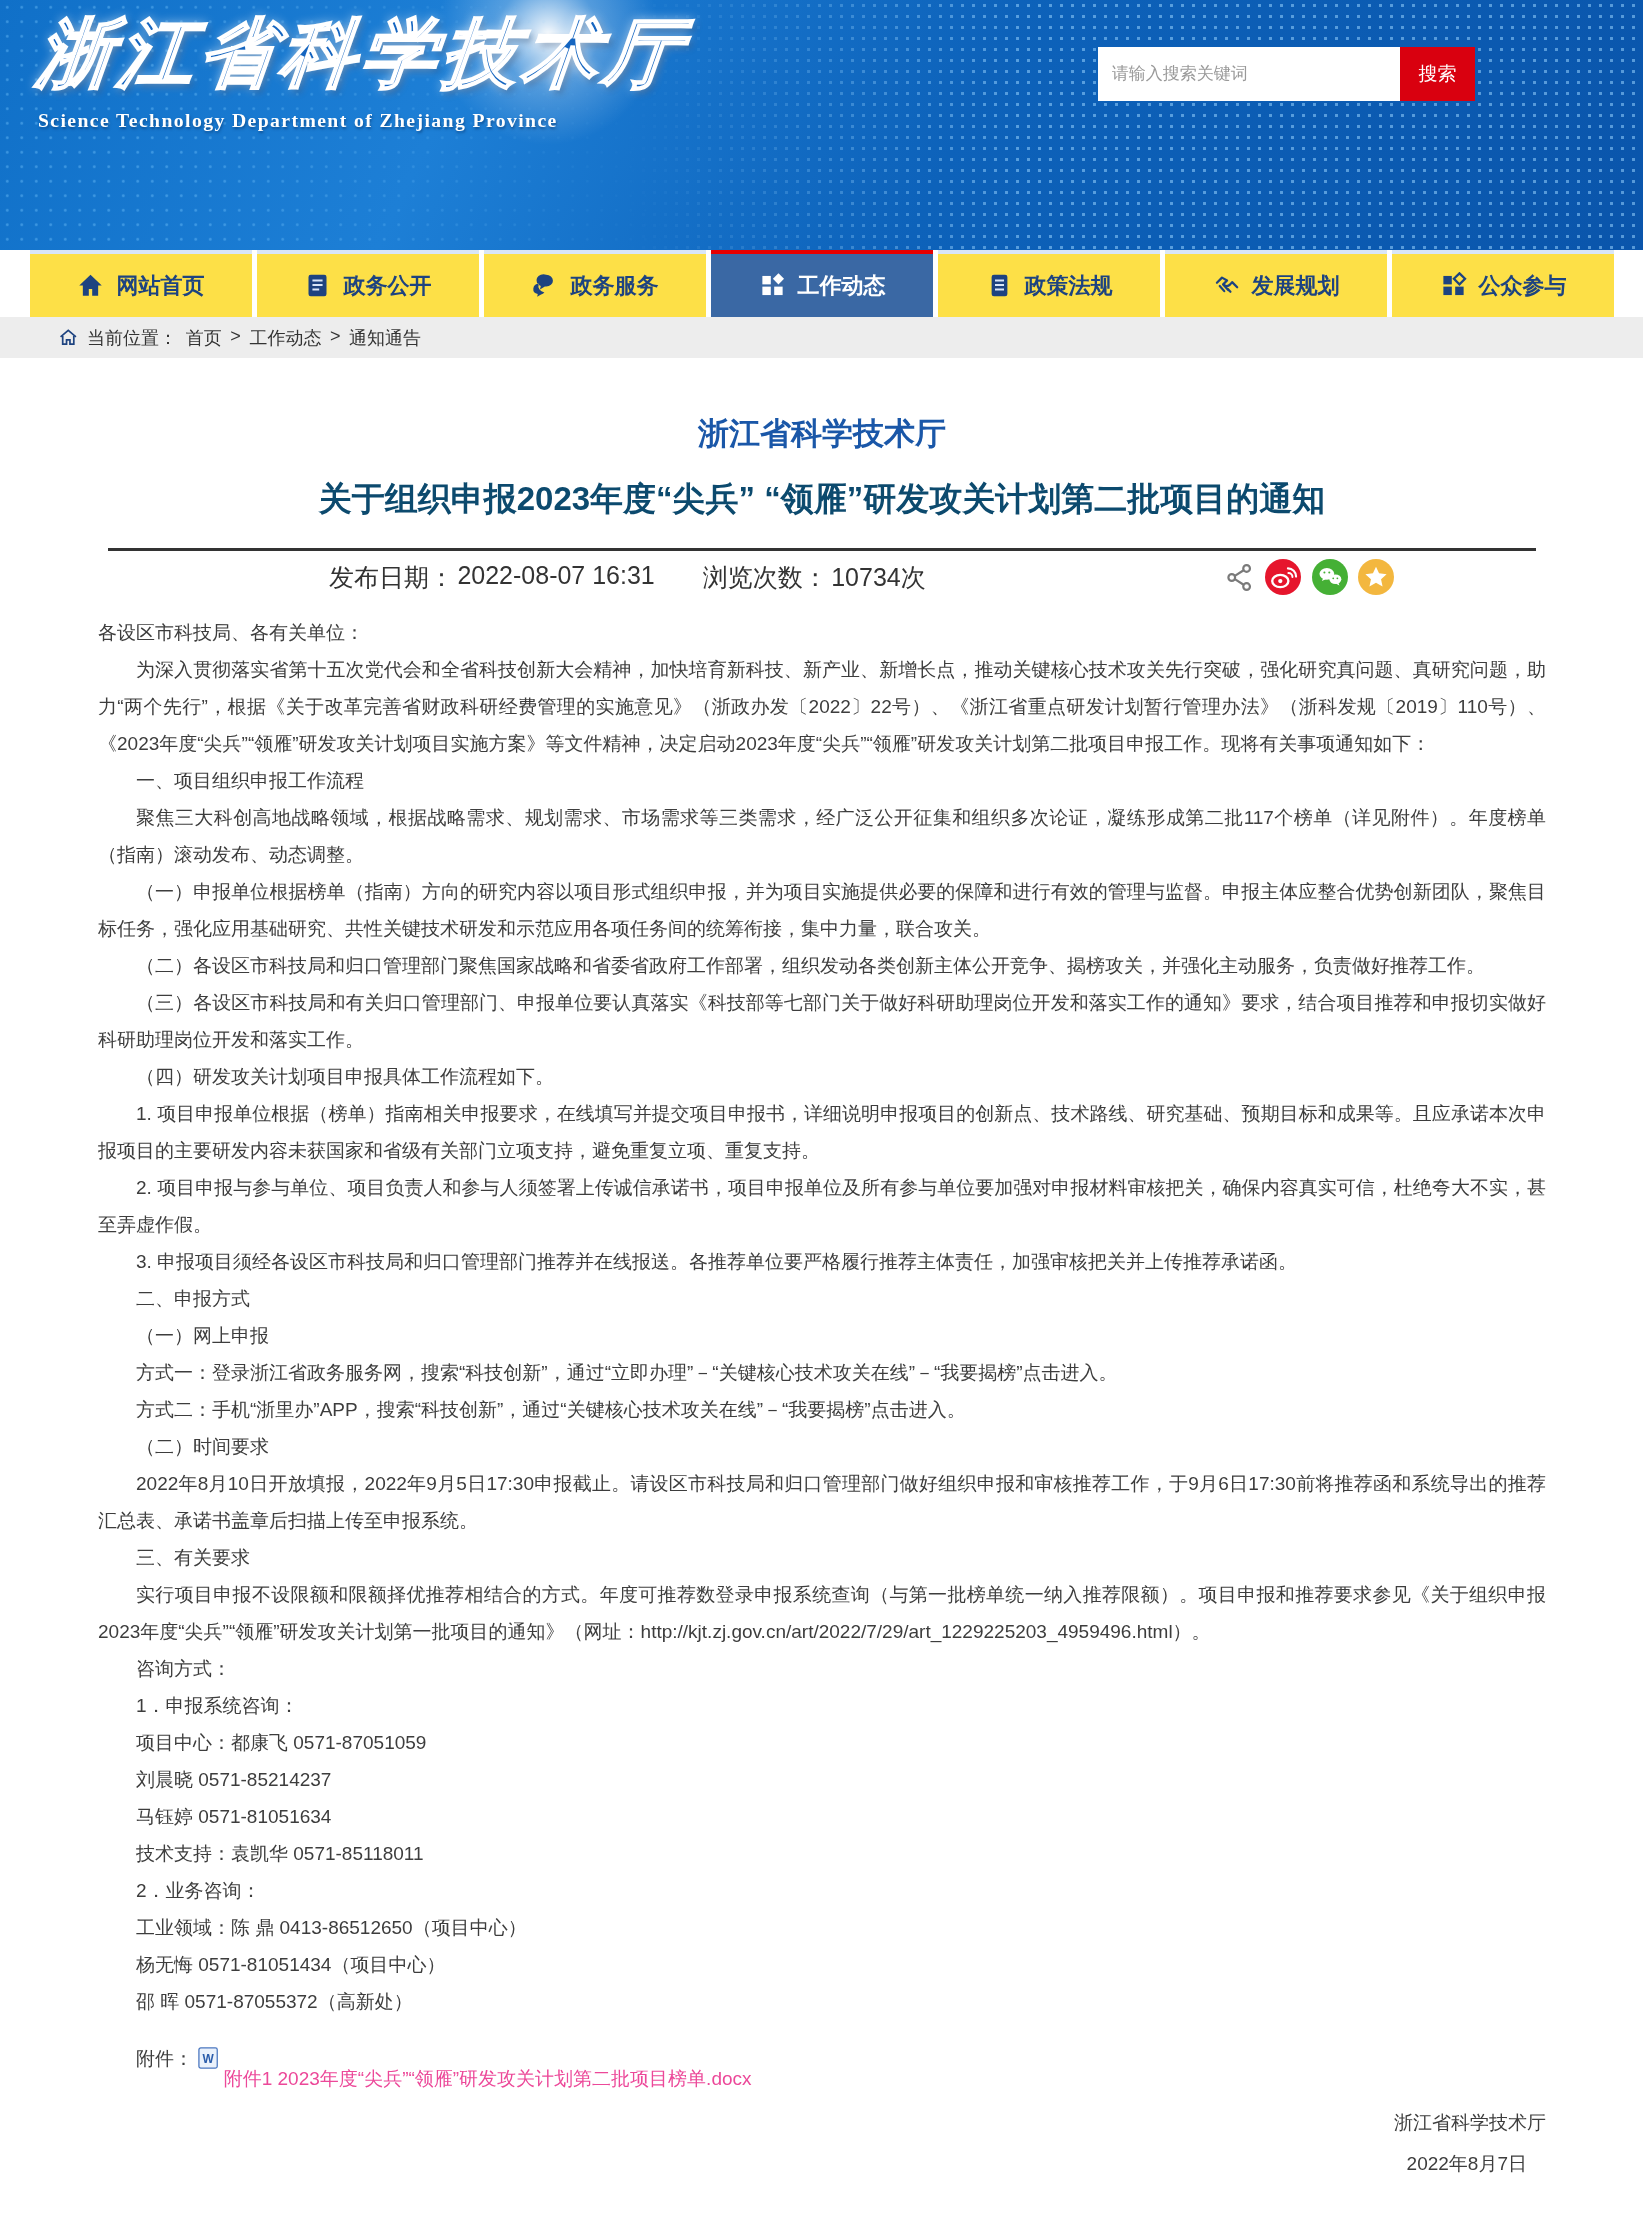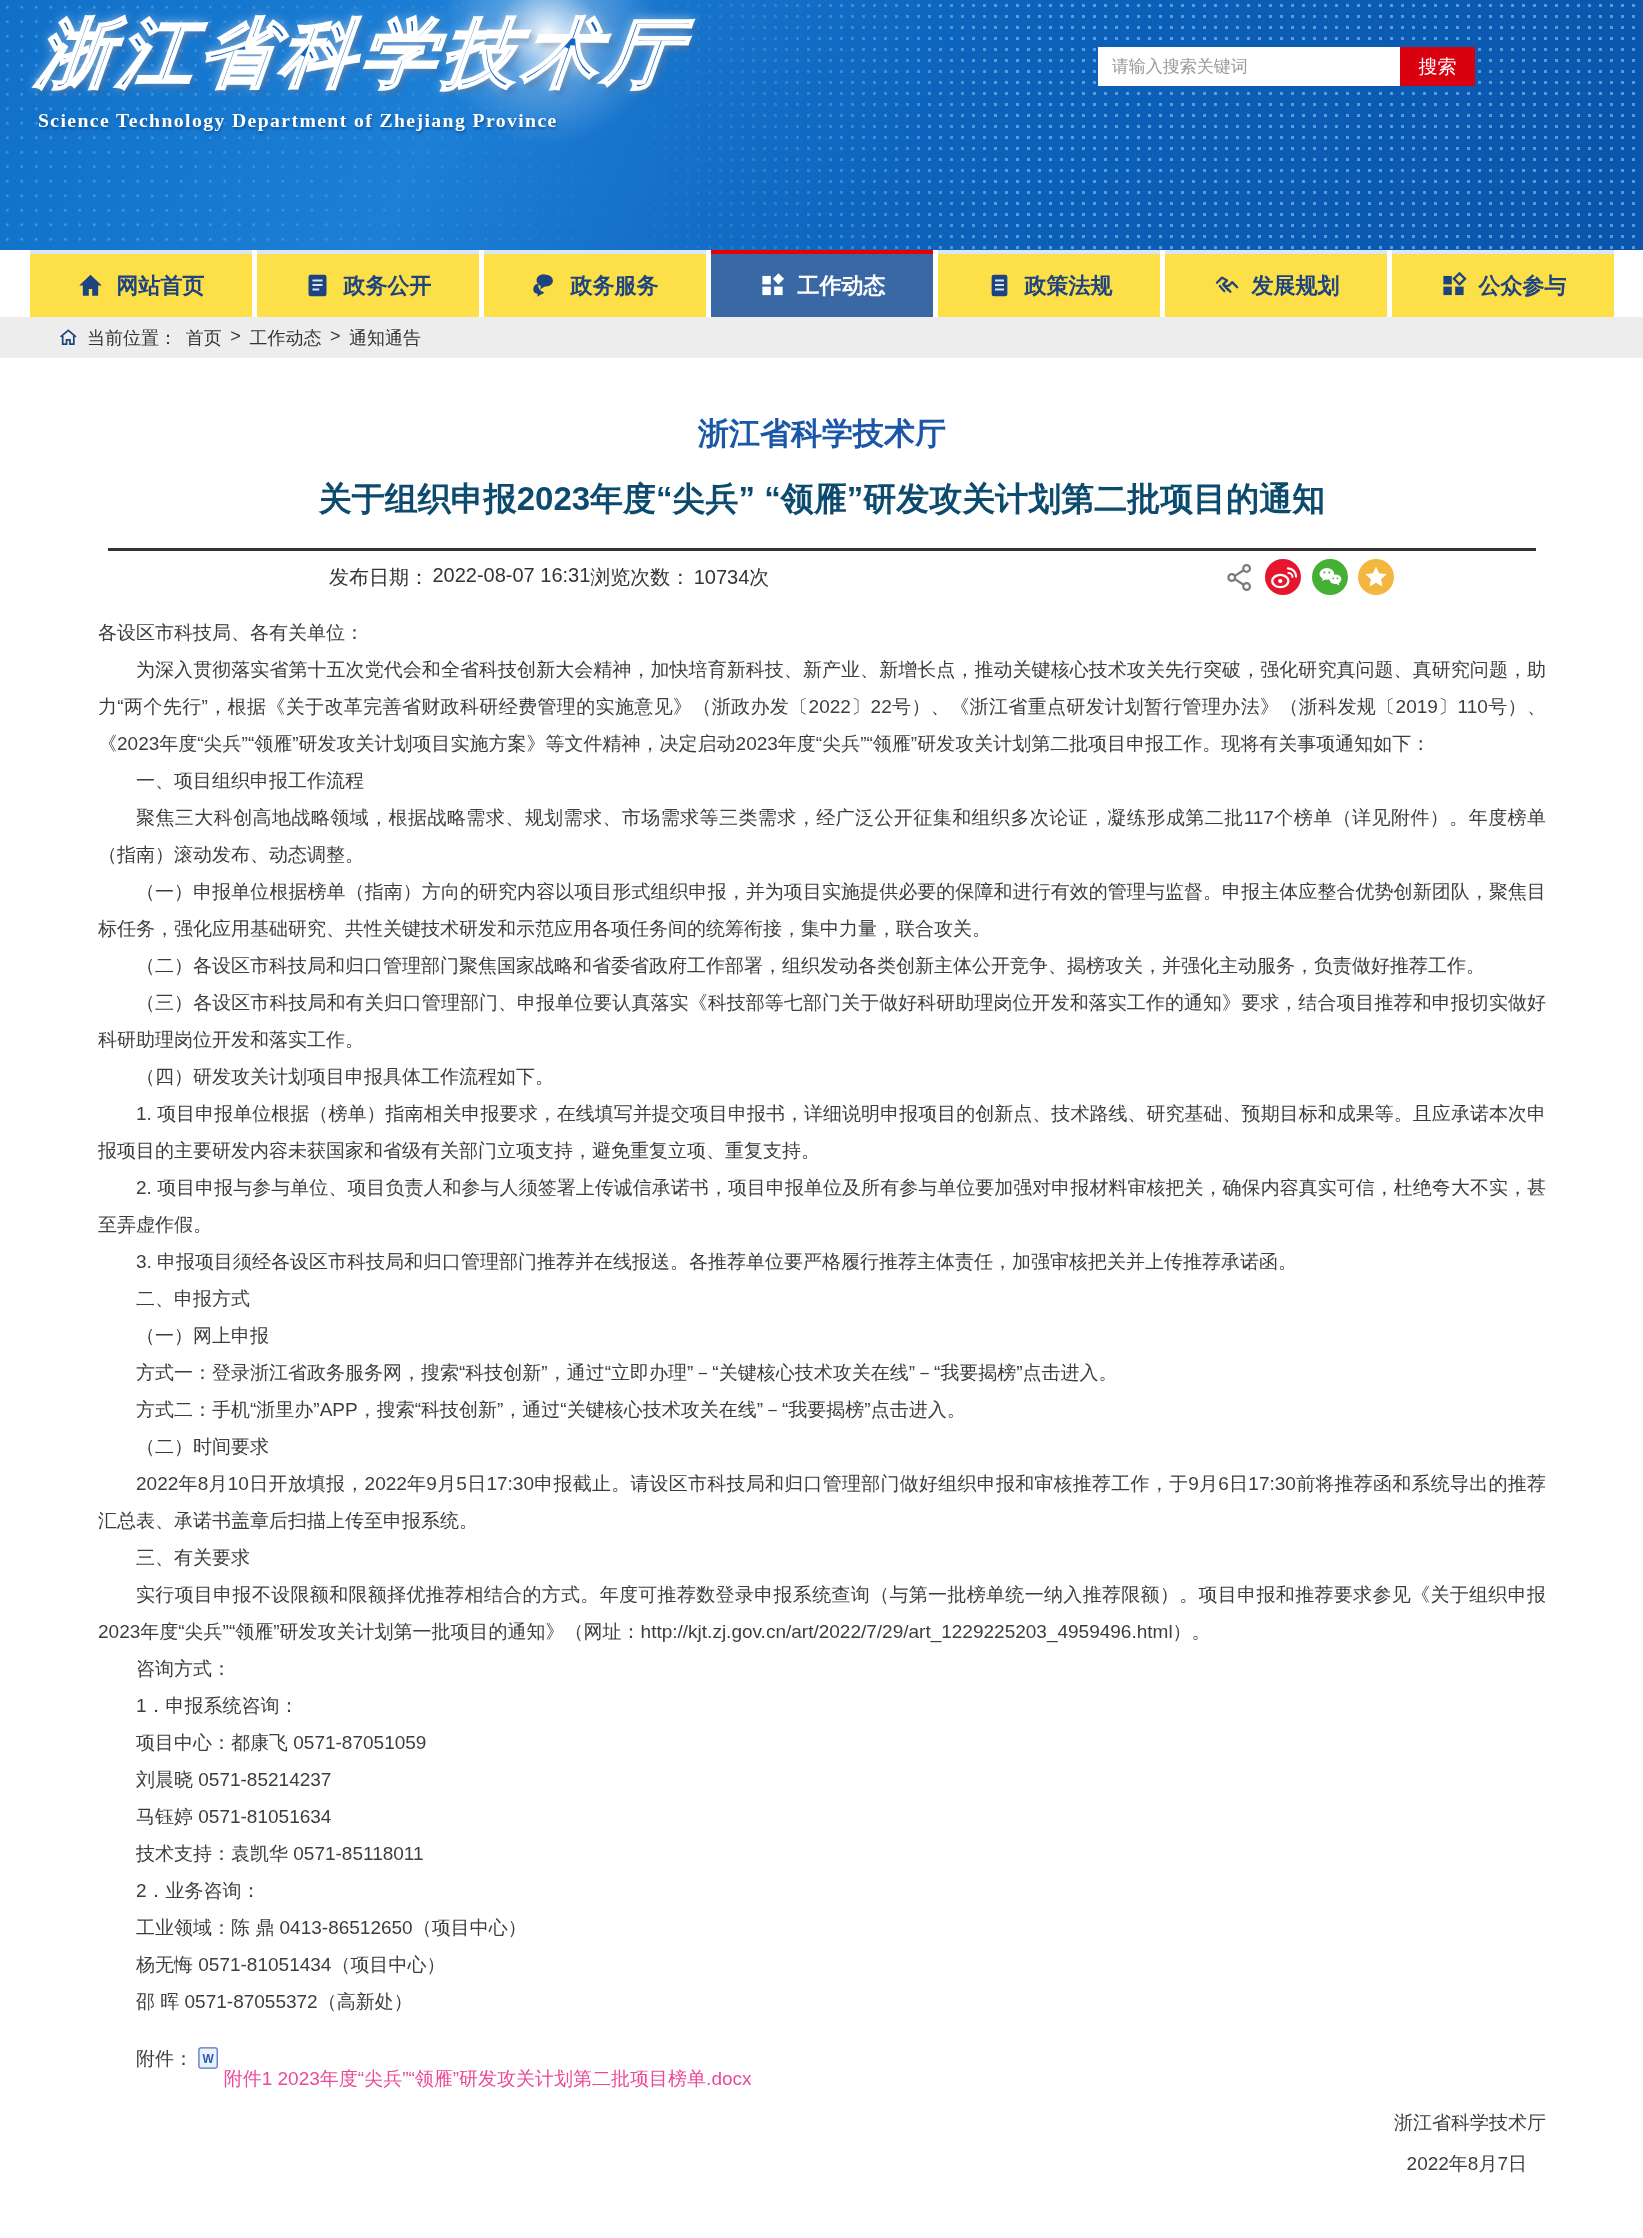--- a/index.html
+++ b/index.html
@@ -21,21 +21,21 @@
        background-size:14.5px 14.5px;
        -webkit-mask-image:linear-gradient(75deg,#000 12%,transparent 40%);
        mask-image:linear-gradient(75deg,#000 12%,transparent 40%);}
   .logo{position:absolute;left:38px;top:10.3px;z-index:2;}
   .logo-cn{font-family:"DejaVu Serif","Liberation Serif",serif;font-style:italic;font-weight:bold;
        font-size:75px;line-height:1.15;letter-spacing:6px;color:#1565c0;transform:skewX(-6deg);
        -webkit-text-stroke:2.1px #ffffff;
        text-shadow:0 0 10.3px rgba(255,255,255,.65), 3.4px 4.3px 6px rgba(0,40,90,.45);}
   .logo-en{margin-top:12px;font-family:"Liberation Serif","DejaVu Serif",serif;font-weight:bold;
        font-size:19.7px;color:#fff;letter-spacing:1.4px;text-shadow:0.9px 1.7px 2.6px rgba(0,40,90,.5);}
-  .search{position:absolute;top:47px;right:169px;width:377px;height:39px;display:flex;z-index:2;padding-left:24px;}
+  .search{position:absolute;top:47px;right:169px;width:377px;height:54px;display:flex;z-index:2;padding-left:24px;}
   .search input{flex:1;border:none;outline:none;background:#fff;padding:0 13.7px;
        font-size:17px;color:#333;font-family:inherit;}
   .search input::placeholder{color:#999;}
   .search button{width:75px;border:none;background:#d9000f;color:#fff;font-size:19px;
        font-family:inherit;cursor:pointer;}
 
   
   .nav{height:67px;background:#fff;padding:0 30px;display:flex;gap:5.1px;}
   .nav-item{flex:1;display:flex;align-items:center;justify-content:center;gap:12px;
        background:#fde047;border-top:4.3px solid #d9e6f7;box-sizing:border-box;
@@ -49,21 +49,21 @@
        padding-left:58px;font-size:18px;color:#333;}
   .crumb-home{display:inline-flex;width:20.5px;height:20.5px;}
   .crumb{cursor:pointer;}
   .crumb-sep{color:#333;}
 
   
   .main{padding:0 98px;}
   .a-title{margin:55px 0 0;text-align:center;color:#1a57a8;font-size:31px;font-weight:600;}
   .a-sub{margin:22px 0 0;text-align:center;color:#0c4a6e;font-size:33px;font-weight:bold;}
   .rule{height:2.6px;background:#333;border:none;margin:26px 10.3px 0;}
-  .meta{display:flex;align-items:center;height:53px;font-size:20px;color:#333;padding-left:231px;}
+  .meta{display:flex;align-items:center;height:53px;font-size:25px;color:#333;padding-left:231px;gap:48px;}
   .meta-item{display:flex;gap:3.4px;}
   .meta-item + .meta-item{}
   .share{margin-left:auto;padding-right:152px;display:flex;align-items:center;gap:10.3px;}
   .share-icon{display:inline-flex;width:36px;height:36px;cursor:pointer;}
   .share-icon svg{width:36px;height:36px;}
   .share-icon.small{width:31px;height:31px;}
   .share-icon.small svg{width:31px;height:31px;}
   .body{margin-top:10.3px;}
   .para{margin:0;font-size:19px;line-height:37px;color:#3d3d3d;text-align:justify;}
   .para.indent{text-indent:2em;}

